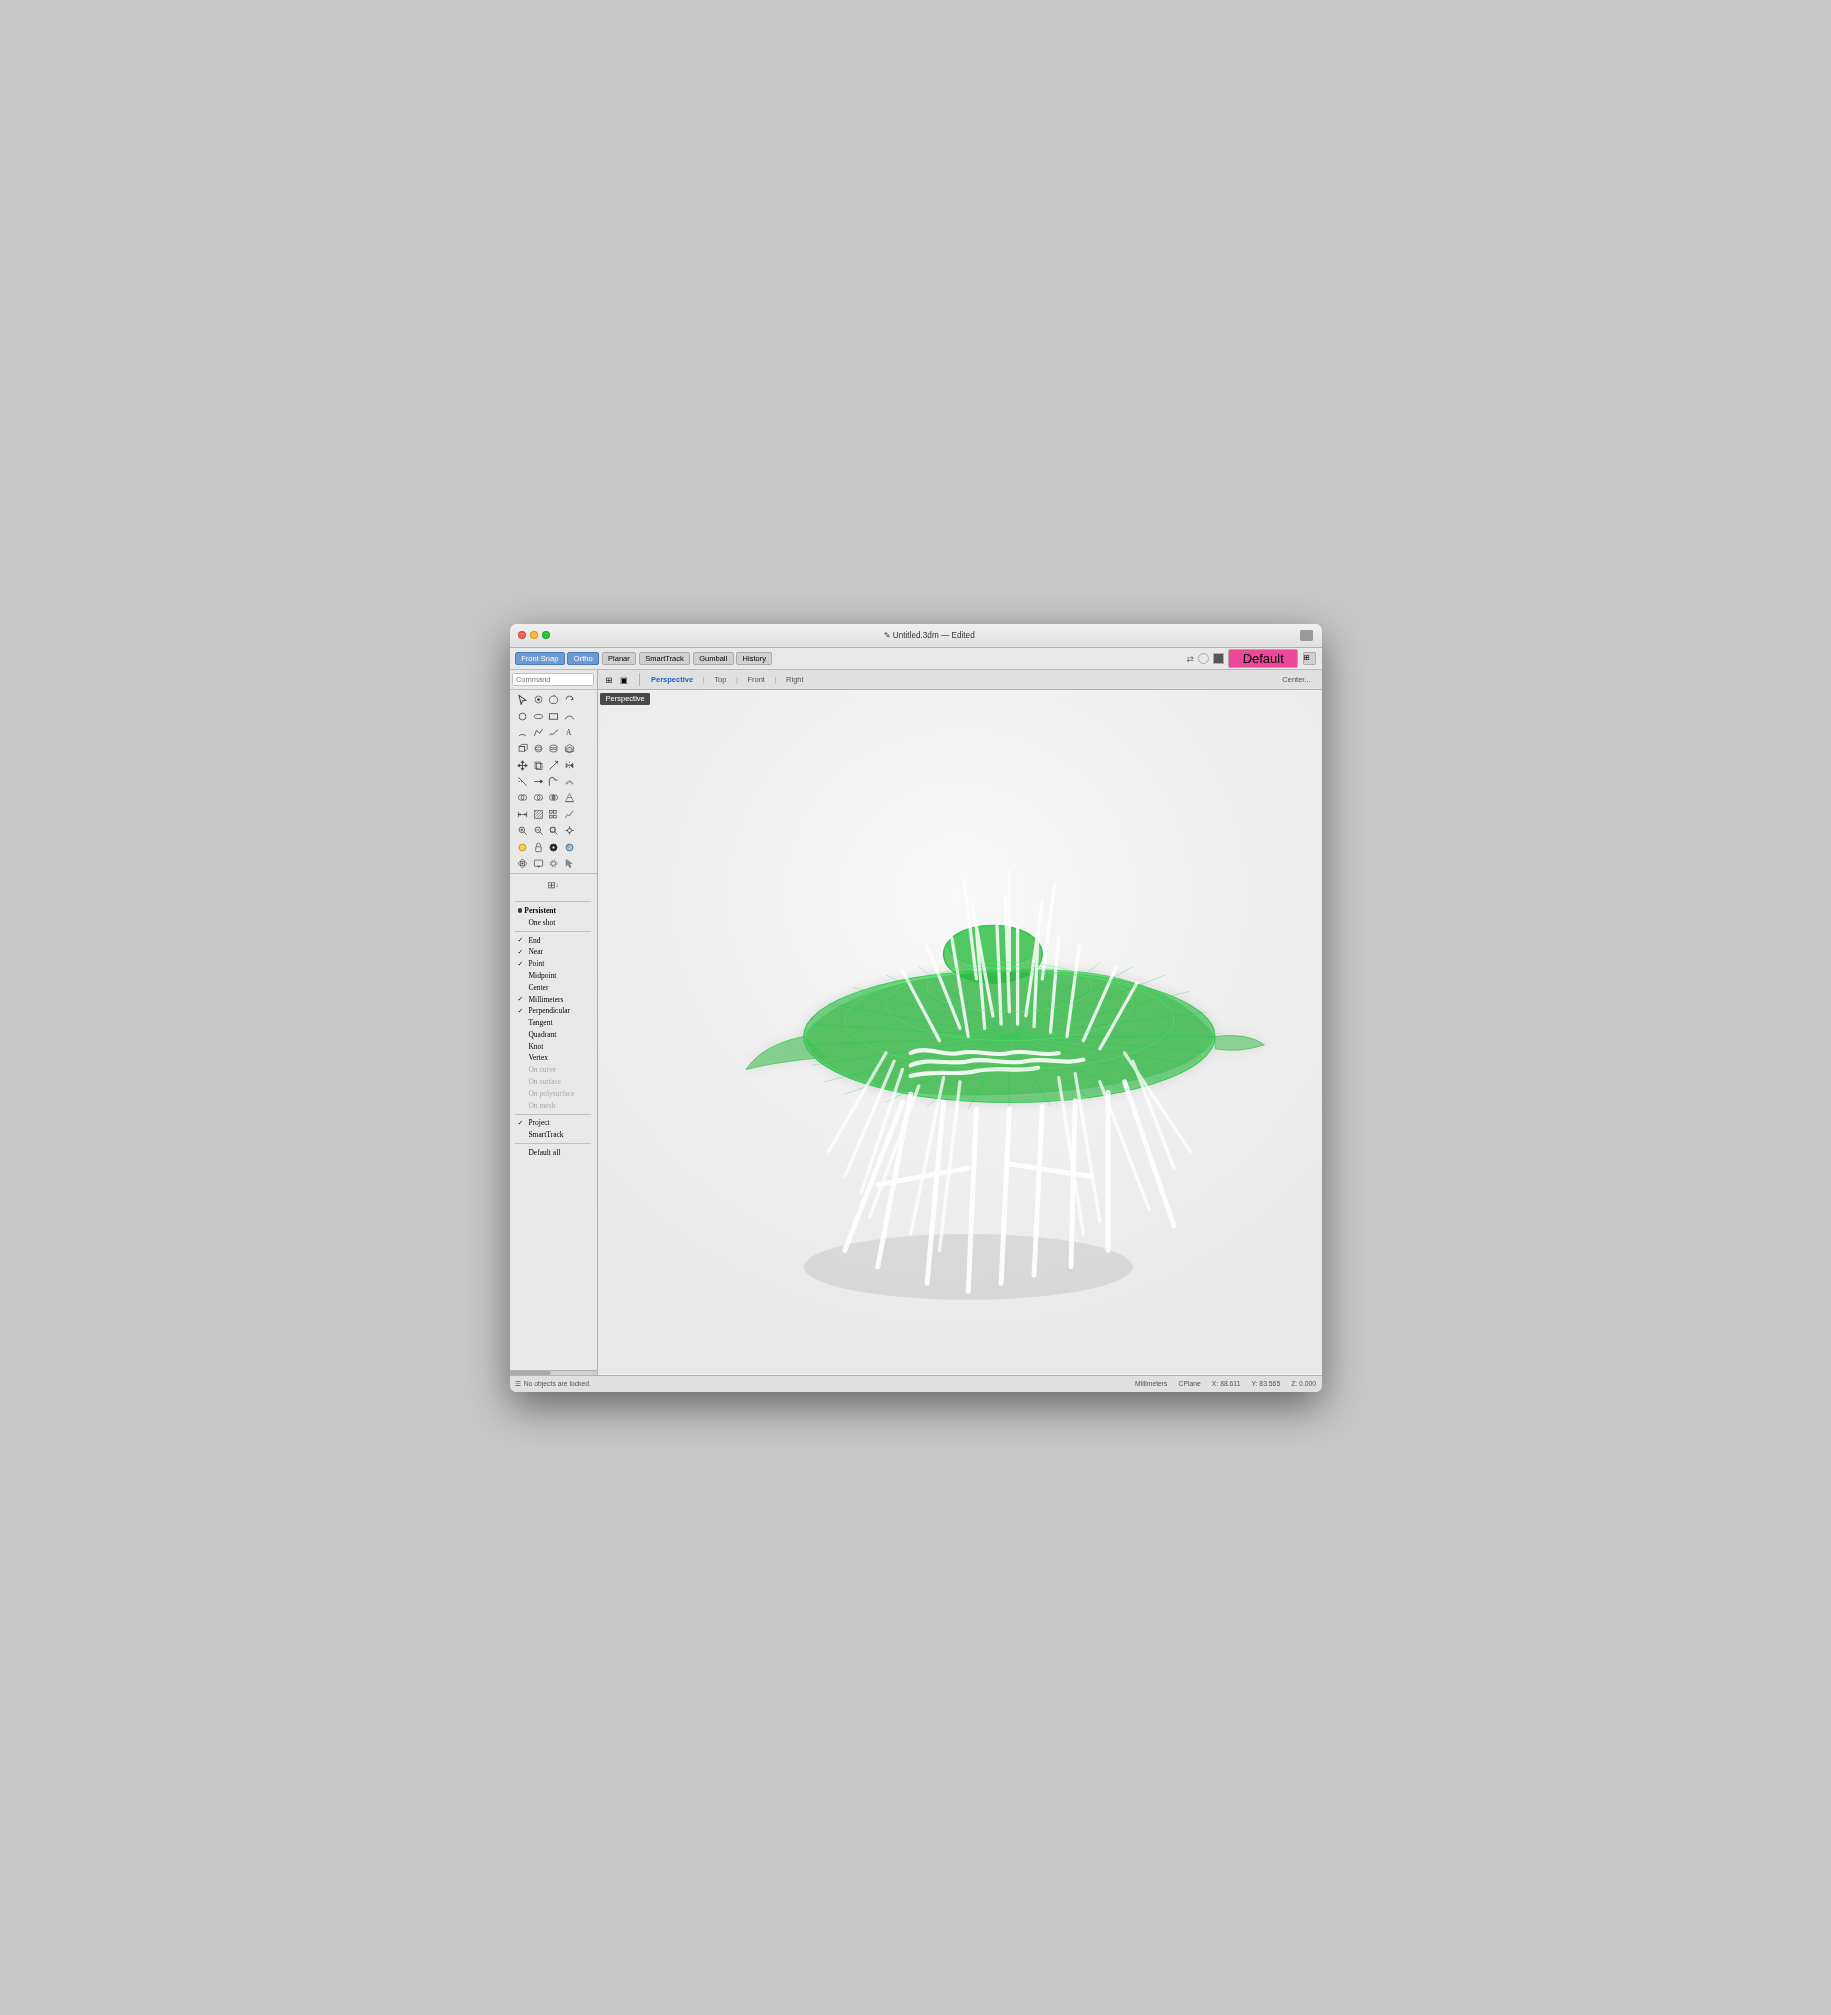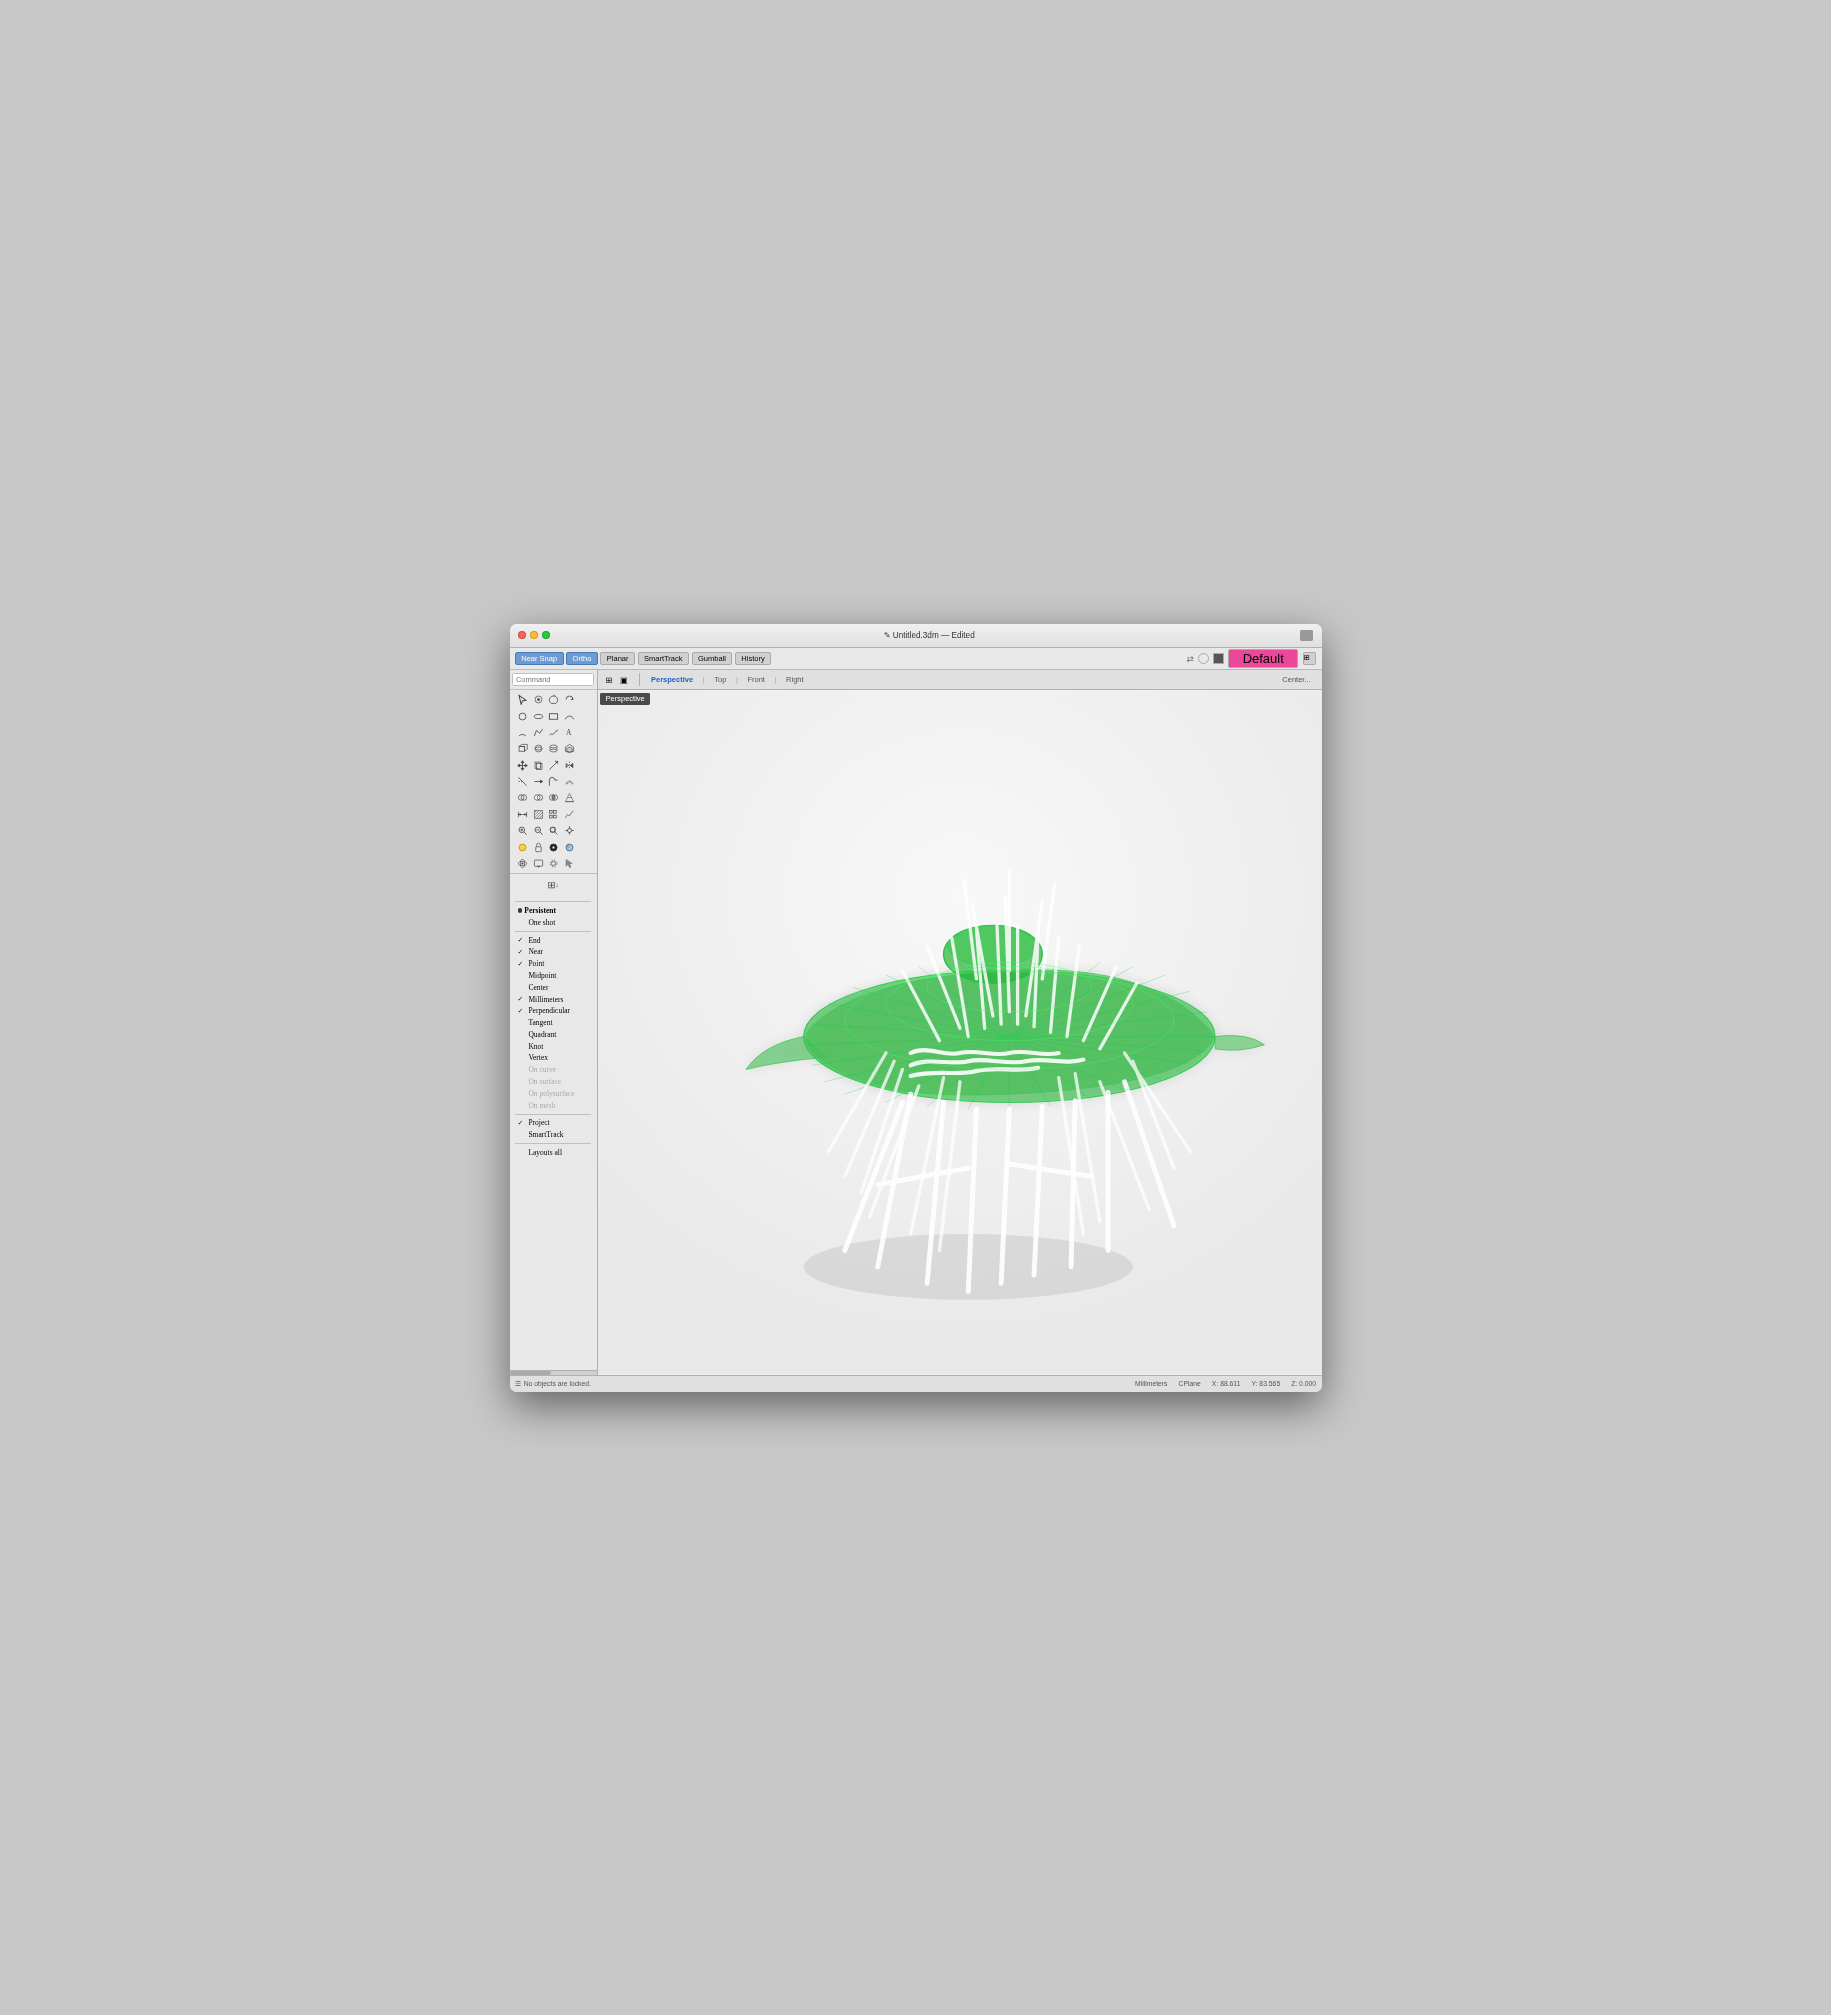--- a/index.html
+++ b/index.html
@@ -292,21 +292,21 @@
     <div class="traffic-lights">
       <div class="traffic-light tl-close"></div>
       <div class="traffic-light tl-min"></div>
       <div class="traffic-light tl-max"></div>
     </div>
     <div class="titlebar-title">✎ Untitled.3dm — Edited</div>
     <div class="titlebar-sidebar-toggle"></div>
   </div>
 
   <div class="toolbar">
-    <button class="toolbar-btn active">Near Snap</button>
+    <button class="toolbar-btn active">Front Snap</button>
     <button class="toolbar-btn active">Ortho</button>
     <button class="toolbar-btn">Planar</button>
     <button class="toolbar-btn">SmartTrack</button>
     <button class="toolbar-btn">Gumball</button>
     <button class="toolbar-btn">History</button>
     <div class="toolbar-spacer"></div>
     <div class="toolbar-right">
       <span style="font-size:8.8px; color:#777;">⇄</span>
       <div class="toolbar-circle"></div>
       <div class="toolbar-color-box"></div>
@@ -701,21 +701,21 @@
         </div>
         <div class="snap-separator"></div>
         <div class="snap-item checked">
           <span>Project</span>
         </div>
         <div class="snap-item">
           <span>SmartTrack</span>
         </div>
         <div class="snap-separator"></div>
         <div class="snap-item">
-          <span>Layouts all</span>
+          <span>Default all</span>
         </div>
       </div>
 
       <div class="tools-scrollbar">
         <div class="tools-scrollbar-thumb"></div>
       </div>
     </div>
 
     <div class="viewport-area">
 

